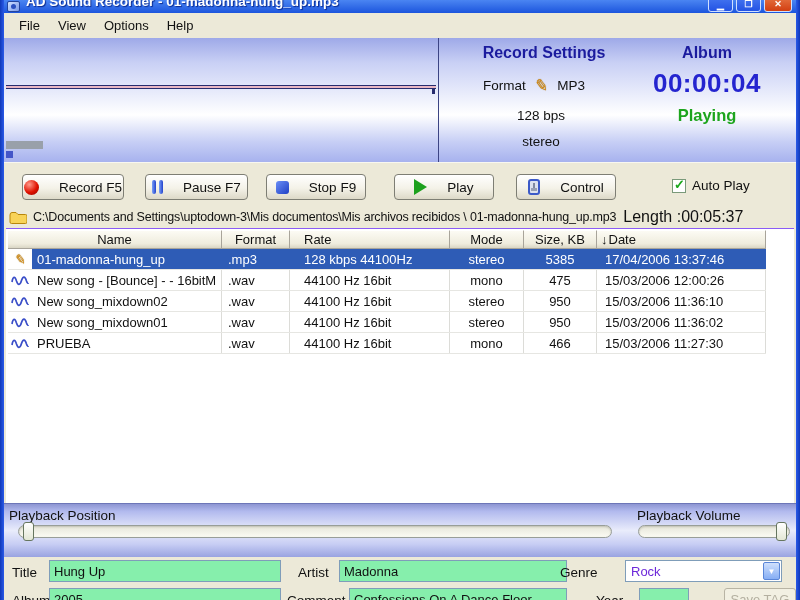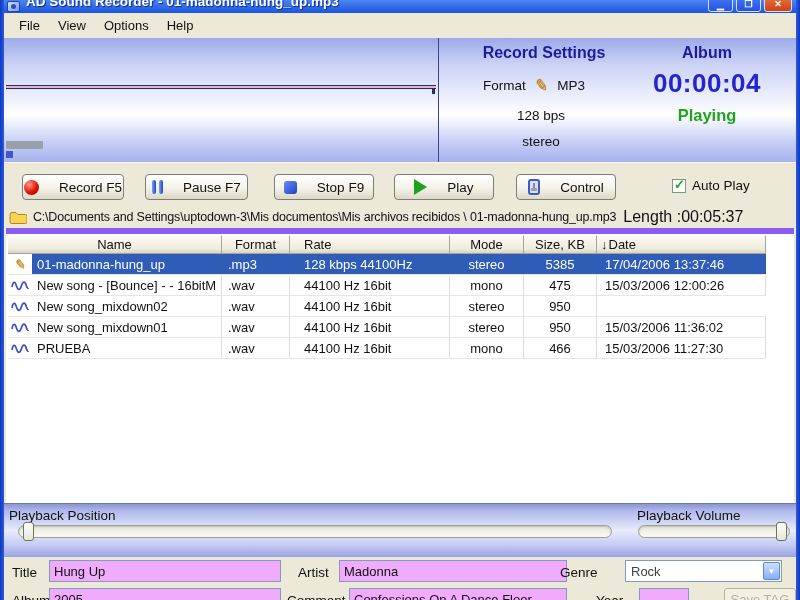--- a/index.html
+++ b/index.html
@@ -60,21 +60,21 @@
   .checkbox { position:relative; width:14px; height:14px; background:#fff; border:1px solid #7a9a7a; }
   .checkbox .check { position:absolute; left:1px; top:-3px; color:#1ba81b; font-size:13px; font-weight:bold; }
 
   
   .pathbar { position:absolute; left:4px; top:206px; width:792px; height:22px; background:#ece9d8; display:flex; align-items:center; }
   .folder-icon { margin-left:5px; margin-right:6px; flex:0 0 auto; }
   .path-text { font-size:12.5px; color:#111; white-space:nowrap; letter-spacing:-0.2px; }
   .len-text { font-size:16px; color:#111; margin-left:7px; white-space:nowrap; }
 
   
-  .listarea { position:absolute; left:6px; top:228px; width:788px; height:275px; background:#fff; border-top:6px solid #8b5cf6; }
+  .listarea { position:absolute; left:6px; top:228px; width:788px; height:275px; background:#fff; border-top:1px solid #8b5cf6; }
   .thead { position:absolute; left:2px; top:1px; display:flex; height:19px; }
   .th { height:19px; background:linear-gradient(180deg,#fcfbf4,#efecdd 75%,#d9d5c4); border-right:1px solid #a8a49a; border-bottom:1px solid #a8a49a;
         border-top:1px solid #fff; font-size:13px; color:#111; display:flex; align-items:center; justify-content:center; }
   .th.w-name { width:214px; } .th.w-format { width:68px; } .th.w-rate { width:160px; justify-content:flex-start; padding-left:14px; }
   .th.w-mode { width:74px; } .th.w-size { width:73px; } .th.w-date { width:169px; justify-content:flex-start; padding-left:4px; }
   .sort-arrow { font-weight:bold; margin-right:1px; }
   .tbody { position:absolute; left:2px; top:20px; width:758px; }
   .trow { display:flex; height:21px; align-items:stretch; border-bottom:1px solid #e6e6e2; }
   .cell { display:flex; align-items:center; font-size:13px; color:#111; border-right:1px solid #dcdcd8; overflow:hidden; white-space:nowrap; }
   .c-icon { width:24px; justify-content:center; border-right:none; }
@@ -94,23 +94,23 @@
   .pb-label { position:absolute; top:4px; font-size:13.5px; color:#111; }
   .pb-label.pos { left:5px; } .pb-label.vol { left:633px; }
   .groove { position:absolute; top:21px; height:13px; border:1px solid #989e98; border-radius:7px; background:linear-gradient(180deg,#e6e6da,#fbfbf3); box-shadow:inset 0 1px 2px #c0c0b4; }
   .groove.pos { left:14px; width:594px; } .groove.vol { left:634px; width:152px; }
   .thumb { position:absolute; top:18px; width:11px; height:19px; border:1px solid #66765f; border-radius:3px; background:linear-gradient(180deg,#ffffff,#e3e7d5); }
   .thumb.pos { left:19px; } .thumb.vol { left:772px; }
 
   
   .tags { position:absolute; left:4px; top:557px; width:792px; height:36px; background:#ece9d8; }
   .tag-label { position:absolute; font-size:13.5px; color:#111; }
-  .tag-input { position:absolute; height:22px; border:1px solid #7f9db9; background:#f0abfc; font-family:"Liberation Sans",sans-serif; font-size:13px; color:#111; padding:0 4px; }
+  .tag-input { position:absolute; height:22px; border:1px solid #7f9db9; background:#86efac; font-family:"Liberation Sans",sans-serif; font-size:13px; color:#111; padding:0 4px; }
   .combo { position:absolute; left:621px; top:3px; width:157px; height:22px; border:1px solid #7f9db9; background:#fff; }
-  .combo-value { position:absolute; left:5px; top:3px; font-size:13px; color:#404040; }
+  .combo-value { position:absolute; left:5px; top:3px; font-size:13px; color:#6d28d9; }
   .combo-btn { position:absolute; right:1px; top:1px; width:17px; height:18px; border:1px solid #5a86d8; border-radius:2px;
                background:linear-gradient(180deg,#cfe0fc,#86aef4); display:flex; align-items:center; justify-content:center; }
   .combo-btn span { color:#fff; font-size:8px; }
   .savetag-btn { position:absolute; left:720px; top:31px; width:72px; height:22px; border:1px solid #b8b4a4; border-radius:3px;
                  background:#f2f0e2; color:#b4b0a0; font-size:13px; display:flex; align-items:center; justify-content:center; }
 </style>
 </head>
 <body>
 
 <div id="app">
@@ -166,21 +166,21 @@
       <span class="icon-record"></span>
       <span>Record F5</span>
     </div>
     <div class="tbtn" style="left:141px;width:103px;">
       <span class="icon-pause">
           <i></i>
           <i></i>
         </span>
       <span>Pause F7</span>
     </div>
-    <div class="tbtn" style="left:270px;width:100px;">
+    <div class="tbtn" style="left:262px;width:100px;">
       <span class="icon-stop"></span>
       <span>Stop F9</span>
     </div>
     <div class="tbtn" style="left:390px;width:100px;">
       <span class="icon-play"></span>
       <span>Play</span>
     </div>
     <div class="tbtn" style="left:512px;width:100px;">
       <span class="icon-control"></span>
       <span>Control</span>
@@ -255,20 +255,21 @@
         <div class="cell c-icon">
             <svg width="18" height="13" viewBox="0 0 18 13">
               <path d="M1 8 C2 2,4 2,5.5 7 C7 11.5,9 11.5,10.5 6.5 C12 2,14 2,15.5 7 C16.2 9,17 9.5,17.5 9" stroke="#3a4ec8" fill="none" stroke-width="1.7"></path>
             </svg>
           </div>
         <div class="cell c-name">New song_mixdown02</div>
         <div class="cell c-format">.wav</div>
         <div class="cell c-rate">44100 Hz 16bit</div>
         <div class="cell c-mode">stereo</div>
         <div class="cell c-size">950</div>
+        <div class="cell c-date">15/03/2006 11:36:10</div>
       </div>
 
       <div class="trow">
         <div class="cell c-icon">
             <svg width="18" height="13" viewBox="0 0 18 13">
               <path d="M1 8 C2 2,4 2,5.5 7 C7 11.5,9 11.5,10.5 6.5 C12 2,14 2,15.5 7 C16.2 9,17 9.5,17.5 9" stroke="#3a4ec8" fill="none" stroke-width="1.7"></path>
             </svg>
           </div>
         <div class="cell c-name">New song_mixdown01</div>
         <div class="cell c-format">.wav</div>

